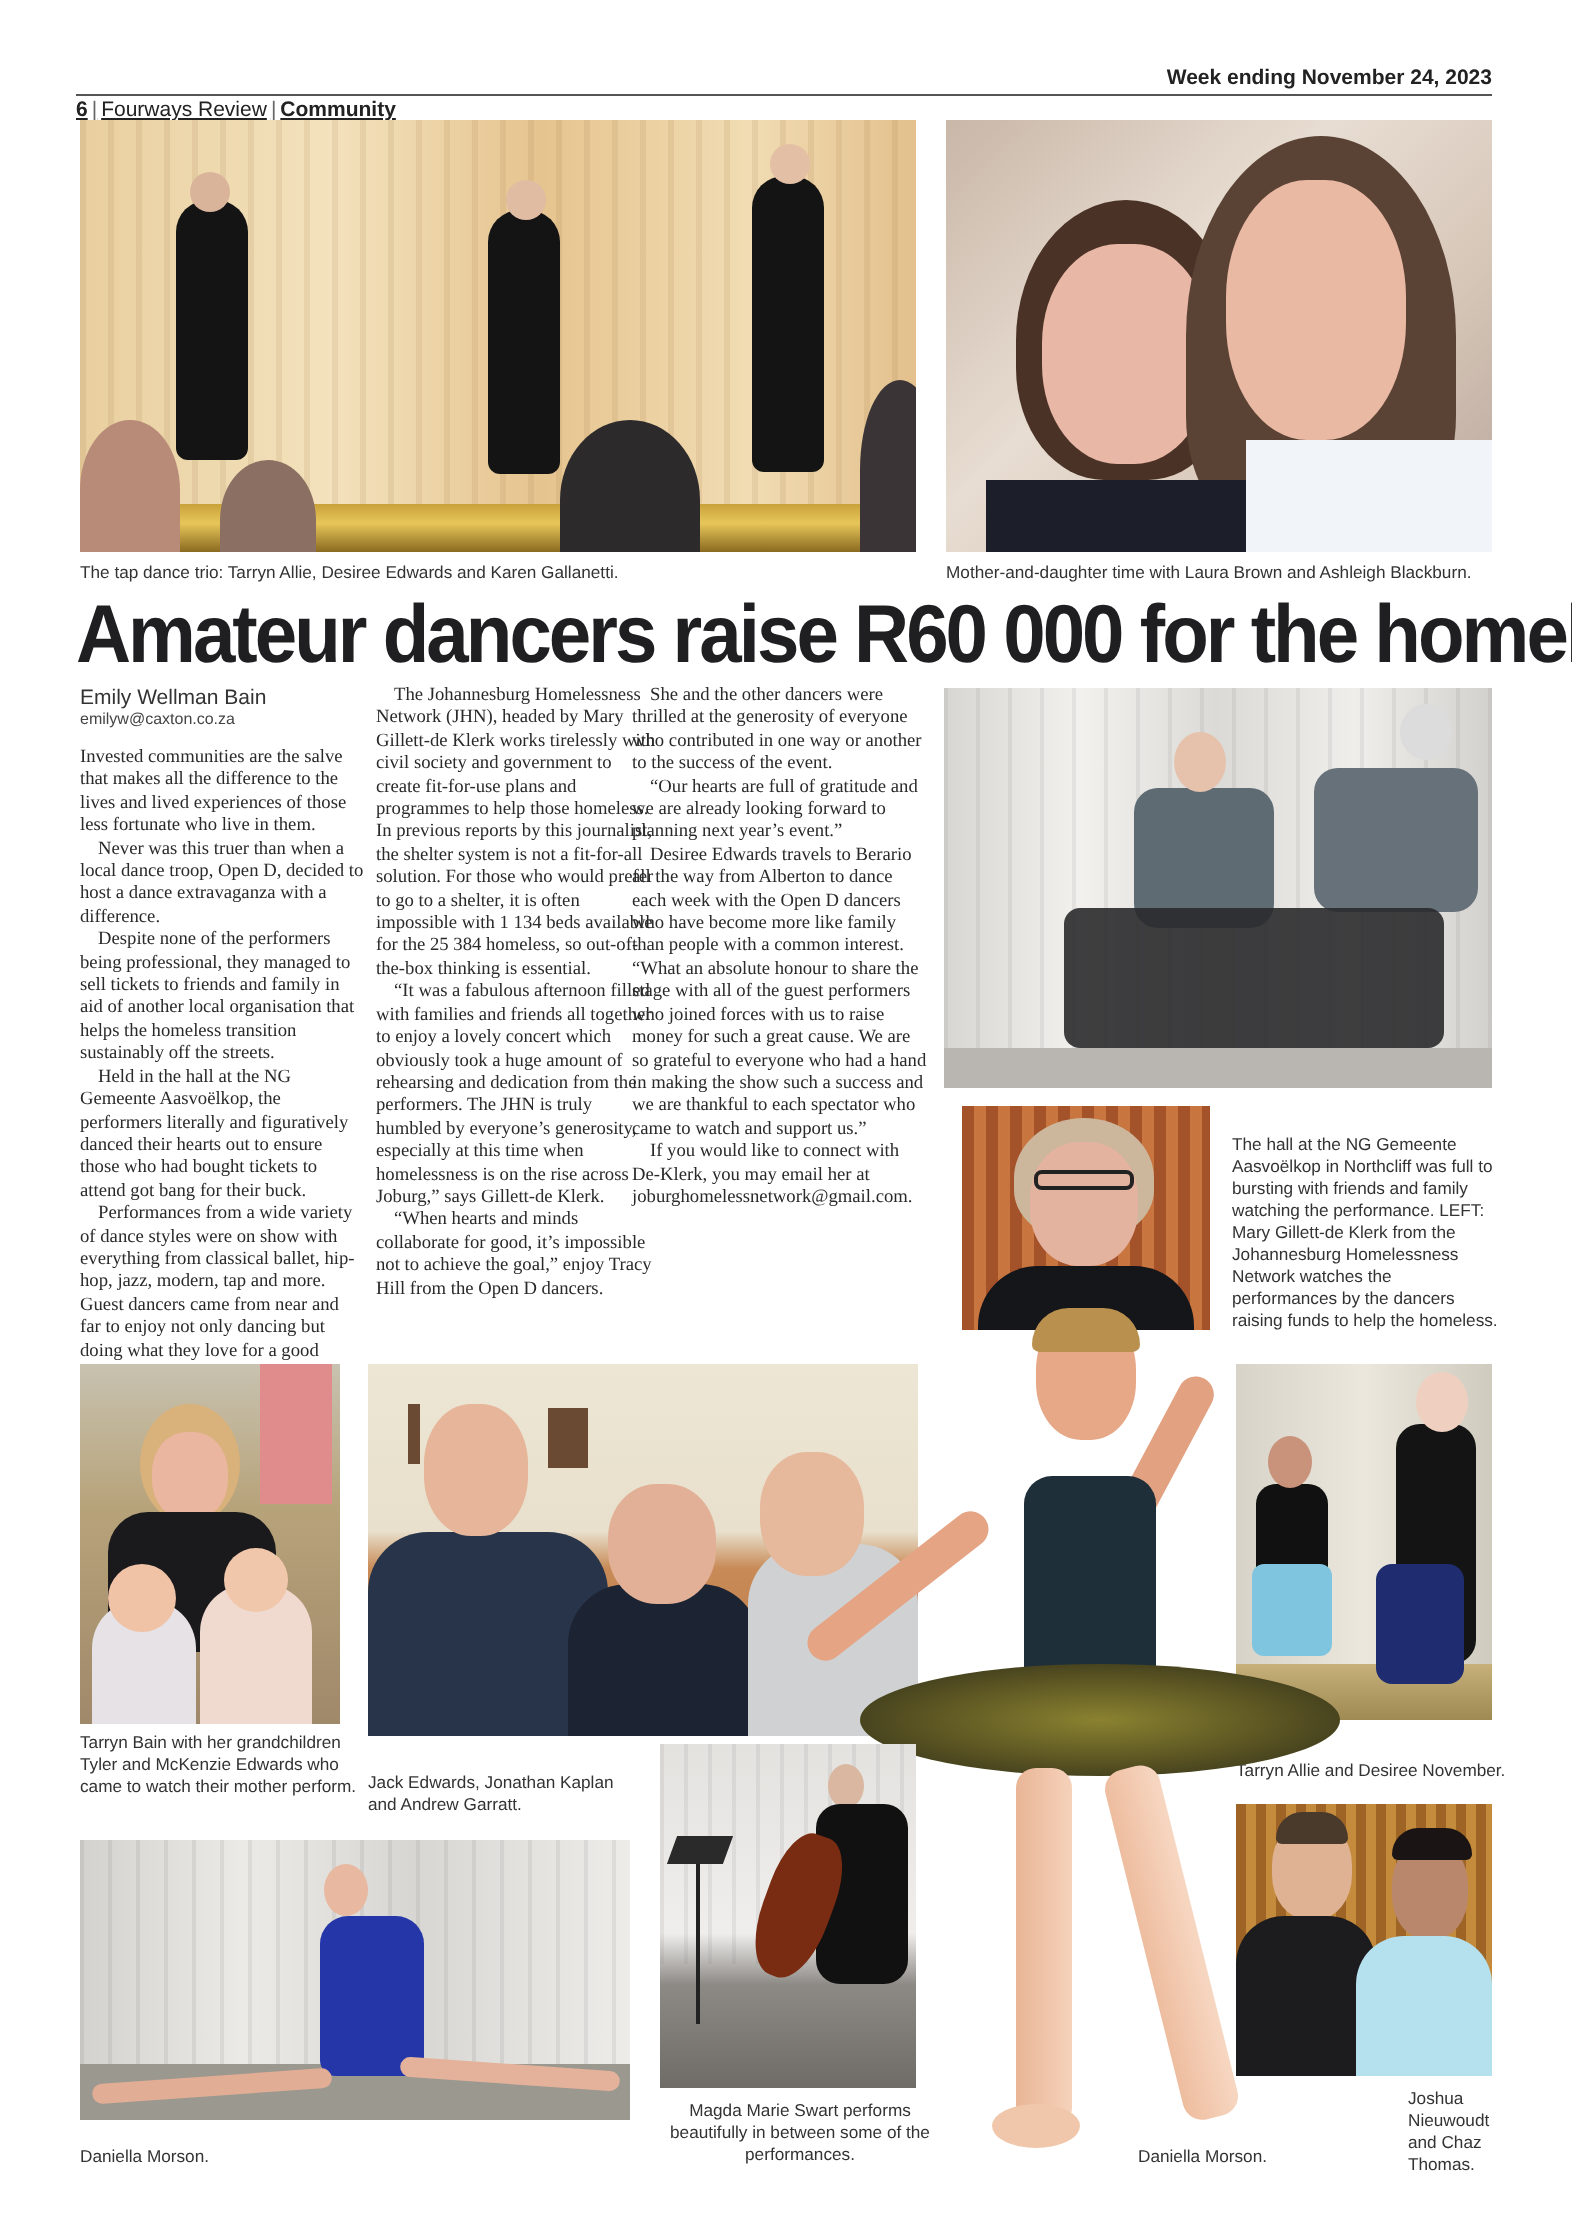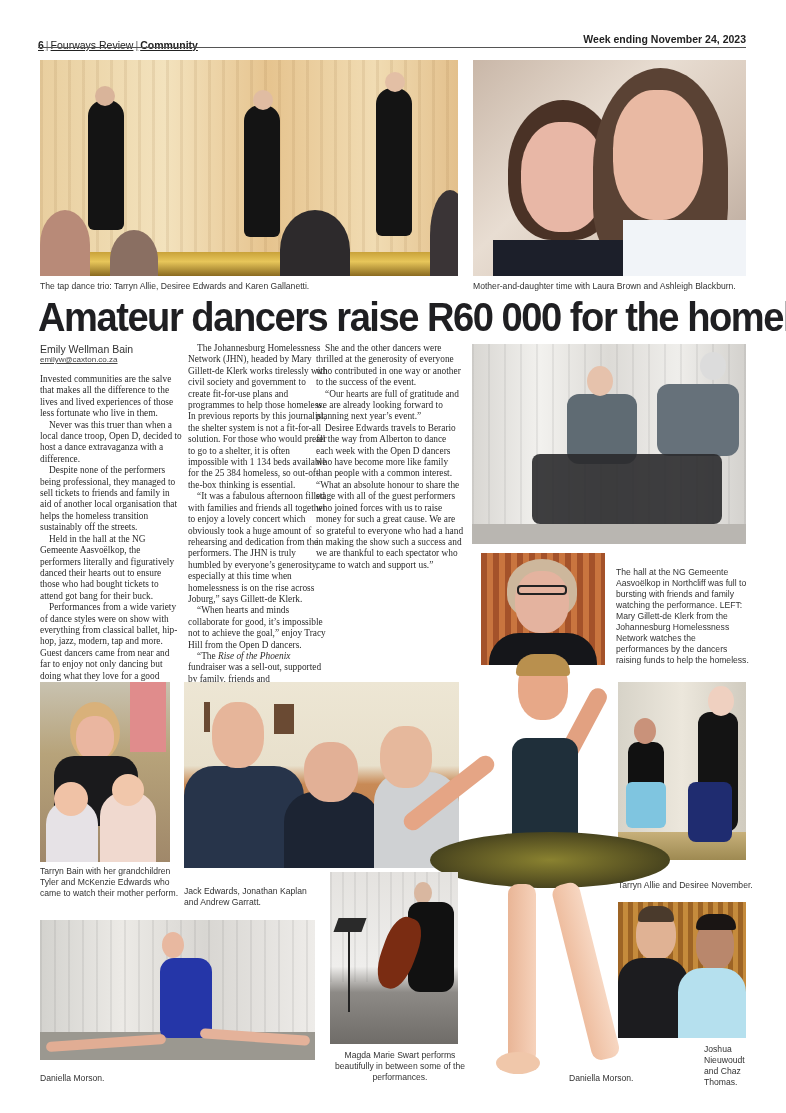--- a/index.html
+++ b/index.html
@@ -1,39 +1,39 @@
 <!DOCTYPE html>
 <html><head>
 <meta charset="utf-8">
 <style>
   html, body { margin: 0; padding: 0; background: #ffffff; }
   body { width: 786px; height: 1113px; position: relative; overflow: hidden; font-family: "Liberation Sans", sans-serif; color: #222; }
   .abs { position: absolute; }
 
   
   .header { left: 38px; top: 33px; width: 708px; height: 14px; font-family: "Liberation Sans", sans-serif; font-size: 10.5px; color: #222; }
-  .header .left { position: absolute; left: 0; top: 6px; text-decoration: underline; }
+  .header .left { position: absolute; left: 0; top: 16px; text-decoration: underline; }
   .header .right { position: absolute; right: 0; top: 0; font-weight: bold; }
   .header b { font-weight: bold; }
   .header .sep { color: #666; margin: 0 2px; }
   .header-rule { left: 38px; top: 47px; width: 708px; height: 1px; background: #555; }
 
   
   .photo { position: absolute; overflow: hidden; }
   .photo .ph { position: absolute; }
 
   
   .caption { position: absolute; font-family: "Liberation Sans", sans-serif; font-size: 8.6px; line-height: 11px; color: #333; }
 
   
   .headline { left: 38px; top: 293px; width: 716px; font-family: "Liberation Sans", sans-serif; font-weight: bold; font-size: 41px; letter-spacing: -1.6px; color: #1f1f22; line-height: 48px; white-space: nowrap; transform: scaleX(0.93); transform-origin: left top; }
 
   
   .byline-name { left: 40px; top: 343px; font-size: 10.5px; color: #333; }
-  .byline-email { left: 40px; top: 355px; font-size: 8px; color: #444; text-decoration: underline; }
+  .byline-email { left: 40px; top: 355px; font-size: 8px; color: #444; }
 
   
   .col { position: absolute; font-family: "Liberation Serif", serif; font-size: 9.35px; line-height: 11.4px; color: #2a2a2a; }
   .col p { margin: 0; text-indent: 9px; }
   .col p.first { text-indent: 0; }
   .col em { font-style: italic; }
 </style>
 </head>
 <body>
 
@@ -83,27 +83,27 @@
   <p>Never was this truer than when a local dance troop, Open D, decided to host a dance extravaganza with a difference.</p>
   <p>Despite none of the performers being professional, they managed to sell tickets to friends and family in aid of another local organisation that helps the homeless transition sustainably off the streets.</p>
   <p>Held in the hall at the NG Gemeente Aasvoëlkop, the performers literally and figuratively danced their hearts out to ensure those who had bought tickets to attend got bang for their buck.</p>
   <p>Performances from a wide variety of dance styles were on show with everything from classical ballet, hip-hop, jazz, modern, tap and more. Guest dancers came from near and far to enjoy not only dancing but doing what they love for a good cause.</p>
 </div>
 
 <div class="col" style="left:188px;top:343px;width:142px;">
   <p>The Johannesburg Homelessness Network (JHN), headed by Mary Gillett-de Klerk works tirelessly with civil society and government to create fit-for-use plans and programmes to help those homeless. In previous reports by this journalist, the shelter system is not a fit-for-all solution. For those who would prefer to go to a shelter, it is often impossible with 1 134 beds available for the 25 384 homeless, so out-of-the-box thinking is essential.</p>
   <p>“It was a fabulous afternoon filled with families and friends all together to enjoy a lovely concert which obviously took a huge amount of rehearsing and dedication from the performers. The JHN is truly humbled by everyone’s generosity, especially at this time when homelessness is on the rise across Joburg,” says Gillett-de Klerk.</p>
   <p>“When hearts and minds collaborate for good, it’s impossible not to achieve the goal,” enjoy Tracy Hill from the Open D dancers.</p>
-  <p>“The <em>Rise of the Phoenix</em> fundraiser was a sell-out, supported by family, friends and</p>
 </div>
 
 <div class="col" style="left:316px;top:343px;width:148px;">
   <p>She and the other dancers were thrilled at the generosity of everyone who contributed in one way or another to the success of the event.</p>
   <p>“Our hearts are full of gratitude and we are already looking forward to planning next year’s event.”</p>
   <p>Desiree Edwards travels to Berario all the way from Alberton to dance each week with the Open D dancers who have become more like family than people with a common interest. “What an absolute honour to share the stage with all of the guest performers who joined forces with us to raise money for such a great cause. We are so grateful to everyone who had a hand in making the show such a success and we are thankful to each spectator who came to watch and support us.”</p>
+  <p>If you would like to connect with De-Klerk, you may email her at joburghomelessnetwork@gmail.com.</p>
 </div>
 
 <div class="photo" style="left:472px;top:344px;width:274px;height:200px;background:linear-gradient(90deg,#d8d6d2,#f2f1ee 25%,#dcdad6 50%,#efeeeb 75%,#d3d1cd);">
   <div class="ph" style="left:0;top:0;width:100%;height:100%;background:repeating-linear-gradient(90deg,rgba(120,120,120,0.12) 0 2px,rgba(255,255,255,0) 2px 16px);"></div>
   <div class="ph" style="left:0;top:180px;width:100%;height:20px;background:#b9b6b1;"></div>
   <div class="ph" style="left:95px;top:50px;width:70px;height:70px;background:#5f6b73;border-radius:12px;"></div>
   <div class="ph" style="left:115px;top:22px;width:26px;height:30px;background:#e6c2ac;border-radius:50%;"></div>
   <div class="ph" style="left:185px;top:40px;width:82px;height:72px;background:#66717a;border-radius:12px;"></div>
   <div class="ph" style="left:228px;top:8px;width:26px;height:28px;background:#dcdcdc;border-radius:50%;"></div>
   <div class="ph" style="left:60px;top:110px;width:190px;height:70px;background:#2a2a2c;border-radius:8px;opacity:0.9;"></div>

